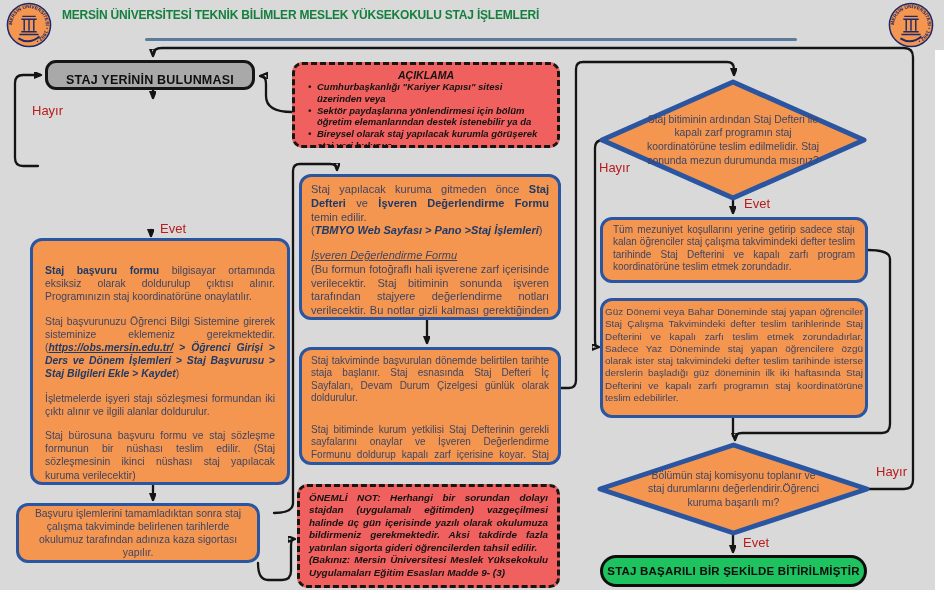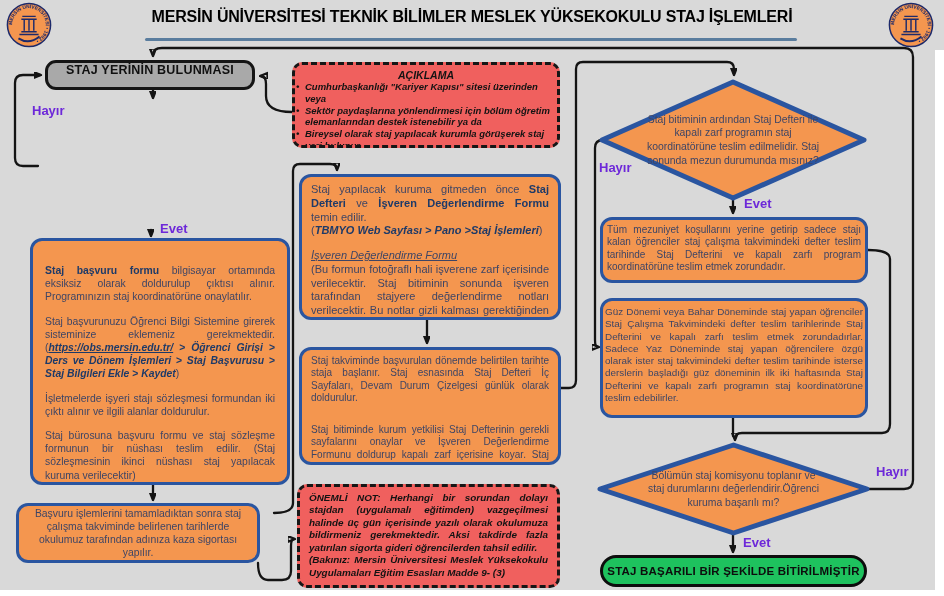--- a/index.html
+++ b/index.html
@@ -5,44 +5,44 @@
   :root{
     --orange:#f4964f; --border-blue:#2a55a0; --note-red:#f0605e; --success-green:#1ec25e;
     --start-gray:#a9a9a9; --background-gray:#d9d9d9; --header-rule-blue:#5a7d9e;
     --ink-navy:#3e4565; --line-black:#141414;
   }
   *{box-sizing:border-box;margin:0;padding:0}
   body{font-family:"Liberation Sans","DejaVu Sans",sans-serif;background:#fff}
   #canvas{position:relative;width:944px;height:596px;background:var(--background-gray);overflow:hidden}
   .strip{position:absolute;background:#fff;z-index:5}
   
-  .hdr-title{position:absolute;top:8px;left:62px;right:62px;text-align:center;font-weight:bold;
-    font-size:16px;letter-spacing:-0.2px;color:#000000;white-space:nowrap;z-index:4}
+  .hdr-title{position:absolute;top:8px;left:62px;right:62px;text-align:left;font-weight:bold;
+    font-size:12px;letter-spacing:-0.2px;color:#15803d;white-space:nowrap;z-index:4}
   .hdr-rule{position:absolute;top:38px;left:145px;width:652px;height:3px;background:var(--header-rule-blue);border-radius:2px;z-index:4}
   .logo{position:absolute;width:46px;height:46px;z-index:6}
   
   #wires{position:absolute;left:0;top:0;z-index:1}
   #wires path{stroke:var(--line-black);stroke-width:2.3;fill:none;stroke-linejoin:round;stroke-linecap:round}
   
   .node{position:absolute;z-index:2;overflow:hidden}
   .box{background:var(--orange);border:3.5px solid var(--border-blue);border-radius:12px;
     color:var(--ink-navy);font-size:10.4px;line-height:1.27;text-align:justify}
   .startnode{background:var(--start-gray);border:3px solid #151515;border-radius:11px;display:flex;
-    align-items:flex-start;justify-content:center;font-weight:bold;font-size:12.5px;color:#101010;letter-spacing:.2px}
+    align-items:flex-end;justify-content:center;font-weight:bold;font-size:12.5px;color:#101010;letter-spacing:.2px}
   .endnode{background:var(--success-green);border:3.5px solid #0d0d0d;border-radius:16px;display:flex;
     align-items:center;justify-content:center;font-weight:bold;font-size:11.5px;color:#0d0d0d;letter-spacing:.2px}
   .note{background:var(--note-red);border:3px dashed #161616;border-radius:10px;color:#131313;
     font-weight:bold;font-style:italic;text-align:justify}
   .para{margin:0 0 11px 0}
   .mb0{margin-bottom:0}
   .rb{font-weight:bold;color:#1e3a68}
   .ri{font-style:italic}
   .ru{text-decoration:underline}
   .iu{font-style:italic;text-decoration:underline}
-  .lbl{position:absolute;z-index:3;font-weight:bold;font-size:13px;color:#6d28d9}
+  .lbl{position:absolute;z-index:3;font-weight:normal;font-size:13px;color:#b91c1c}
   .diamond{position:absolute;z-index:2}
   .diamond svg{position:absolute;left:0;top:0}
   .diamond polygon{fill:var(--orange);stroke:var(--border-blue);stroke-width:5;stroke-linejoin:round}
   .dtext{position:absolute;inset:0;display:flex;align-items:center;justify-content:center;
     text-align:center;color:var(--ink-navy);font-size:10.4px;line-height:1.3}
   ul.blt{list-style:none;font-size:9.5px;line-height:1.24;text-align:left}
   ul.blt li{position:relative;padding-left:10px}
   ul.blt li::before{content:"•";position:absolute;left:1px;top:0}
   .logo text{font-weight:bold}
 </style>
@@ -97,21 +97,21 @@
     <path marker-end="url(#ah)" d="M733,198 L733,212"></path>
     <path marker-end="url(#ah)" d="M868,250 Q890,250 890,259 L890,424 Q890,433 882,433 L742,433 Q735,433 735,439"></path>
     <path d="M733,418 L733,436"></path>
     <path marker-end="url(#ah)" d="M733,533 L733,551"></path>
   </svg>
 
   <div class="node startnode" style="left:45px;top:60px;width:210px;height:30px">
     <span>STAJ YERİNİN BULUNMASI</span>
   </div>
 
-  <div class="node note" style="left:292px;top:62px;width:268px;height:86px;padding:4px 0">
+  <div class="node note" style="left:292px;top:62px;width:268px;height:86px;padding:4px 12px">
     <div style="text-align:center;font-size:10.5px">AÇIKLAMA</div>
     <ul class="blt">
       <li>Cumhurbaşkanlığı "Kariyer Kapısı" sitesi üzerinden veya</li>
       <li>Sektör paydaşlarına yönlendirmesi için bölüm öğretim elemanlarından destek istenebilir ya da</li>
       <li>Bireysel olarak staj yapılacak kurumla görüşerek staj yeri bulunur.</li>
     </ul>
   </div>
 
   <div class="lbl" style="left:32px;top:103px">Hayır</div>
   <div class="lbl" style="left:160px;top:221px">Evet</div>
@@ -146,21 +146,21 @@
 
   <div class="diamond" style="left:598px;top:78px;width:270px;height:124px">
     <svg width="270" height="124">
         <polygon points="135,4 266,62 135,120 4,62"></polygon>
       </svg>
     <div class="dtext" style="padding:0 48px">Staj bitiminin ardından Staj Defteri ile kapalı zarf programın staj koordinatörüne teslim edilmelidir. Staj sonunda mezun durumunda mısınız?</div>
   </div>
   <div class="lbl" style="left:599px;top:160px">Hayır</div>
   <div class="lbl" style="left:744px;top:196px">Evet</div>
 
-  <div class="node box" style="left:600px;top:217px;width:268px;height:66px;padding:4px 4px;font-size:10px;line-height:1.23">
+  <div class="node box" style="left:600px;top:217px;width:268px;height:66px;padding:4px 10px;font-size:10px;line-height:1.23">
     <span>Tüm mezuniyet koşullarını yerine getirip sadece stajı kalan öğrenciler staj çalışma takvimindeki defter teslim tarihinde Staj Defterini ve kapalı zarfı program koordinatörüne teslim etmek zorundadır.</span>
   </div>
 
   <div class="node box" style="left:600px;top:298px;width:268px;height:120px;padding:5px 2px;font-size:9.9px;line-height:1.24">
     <span>Güz Dönemi veya Bahar Döneminde staj yapan öğrenciler Staj Çalışma Takvimindeki defter teslim tarihlerinde Staj Defterini ve kapalı zarfı teslim etmek zorundadırlar. Sadece Yaz Döneminde staj yapan öğrencilere özgü olarak ister staj takvimindeki defter teslim tarihinde isterse derslerin başladığı güz döneminin ilk iki haftasında Staj Defterini ve kapalı zarfı programın staj koordinatörüne teslim edebilirler.</span>
   </div>
 
   <div class="diamond" style="left:596px;top:441px;width:275px;height:96px">
     <svg width="275" height="96">
         <polygon points="137.5,4 271,48 137.5,92 4,48"></polygon>

